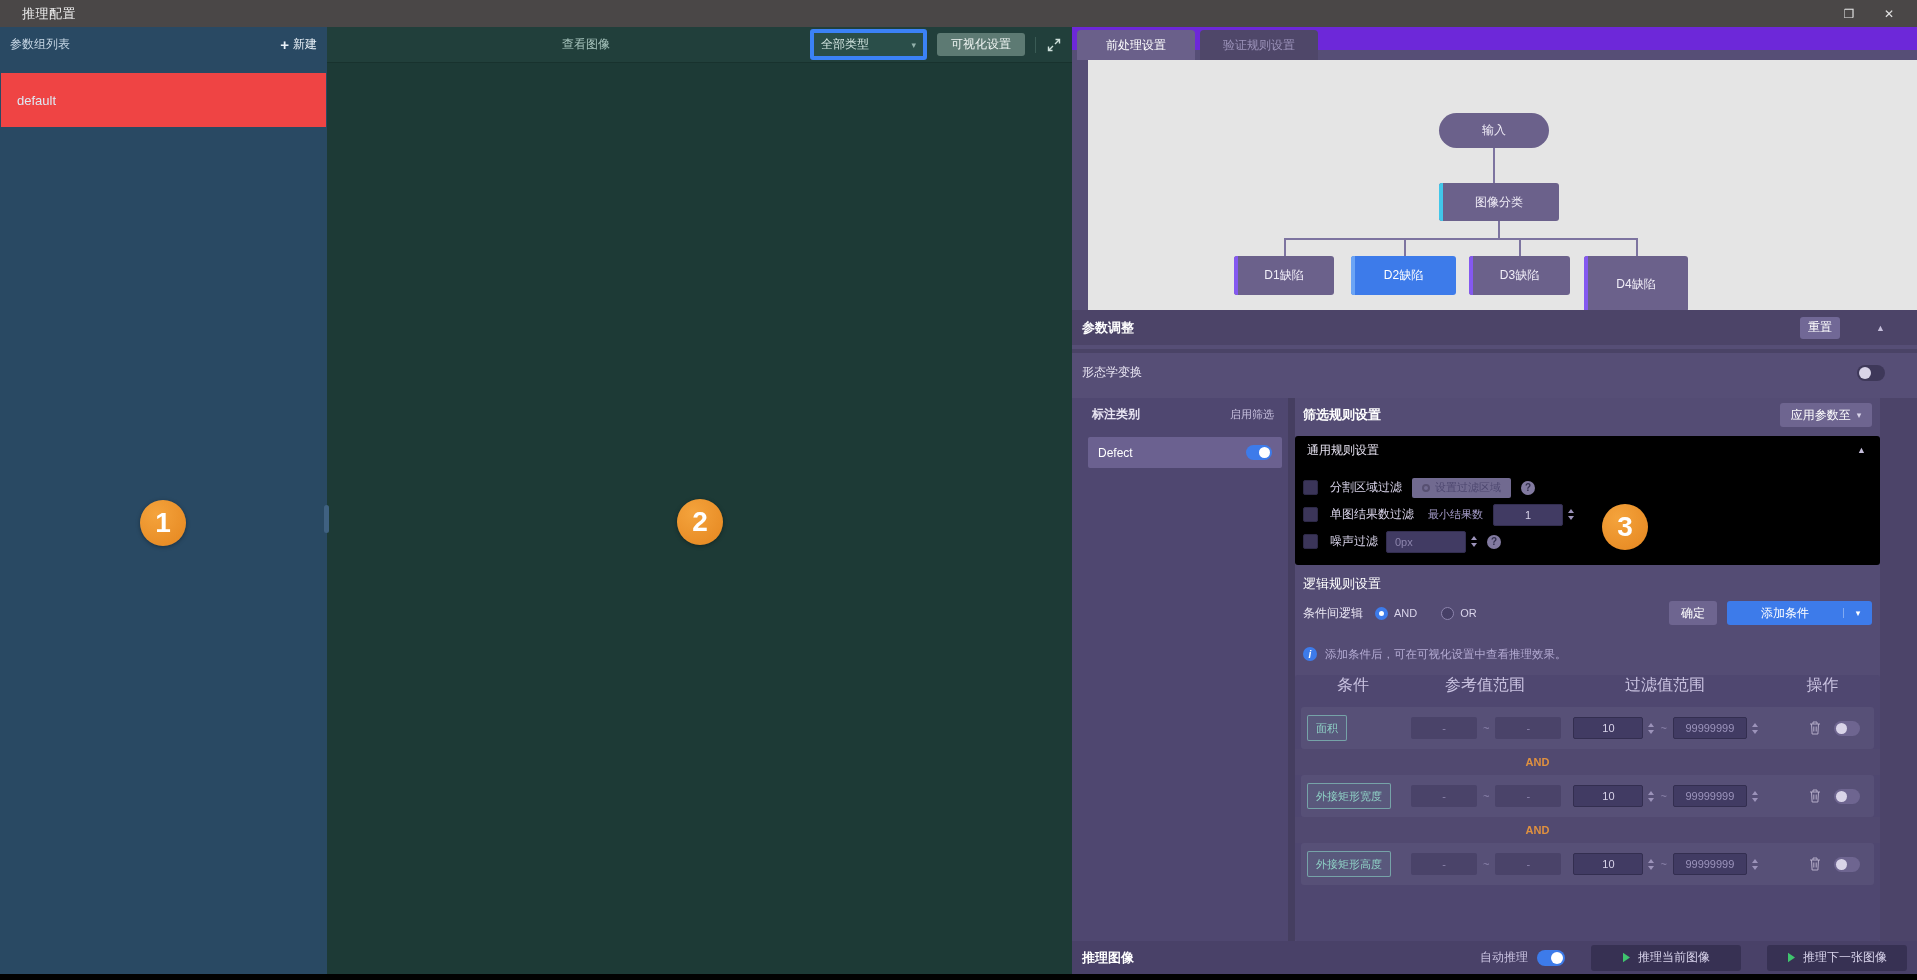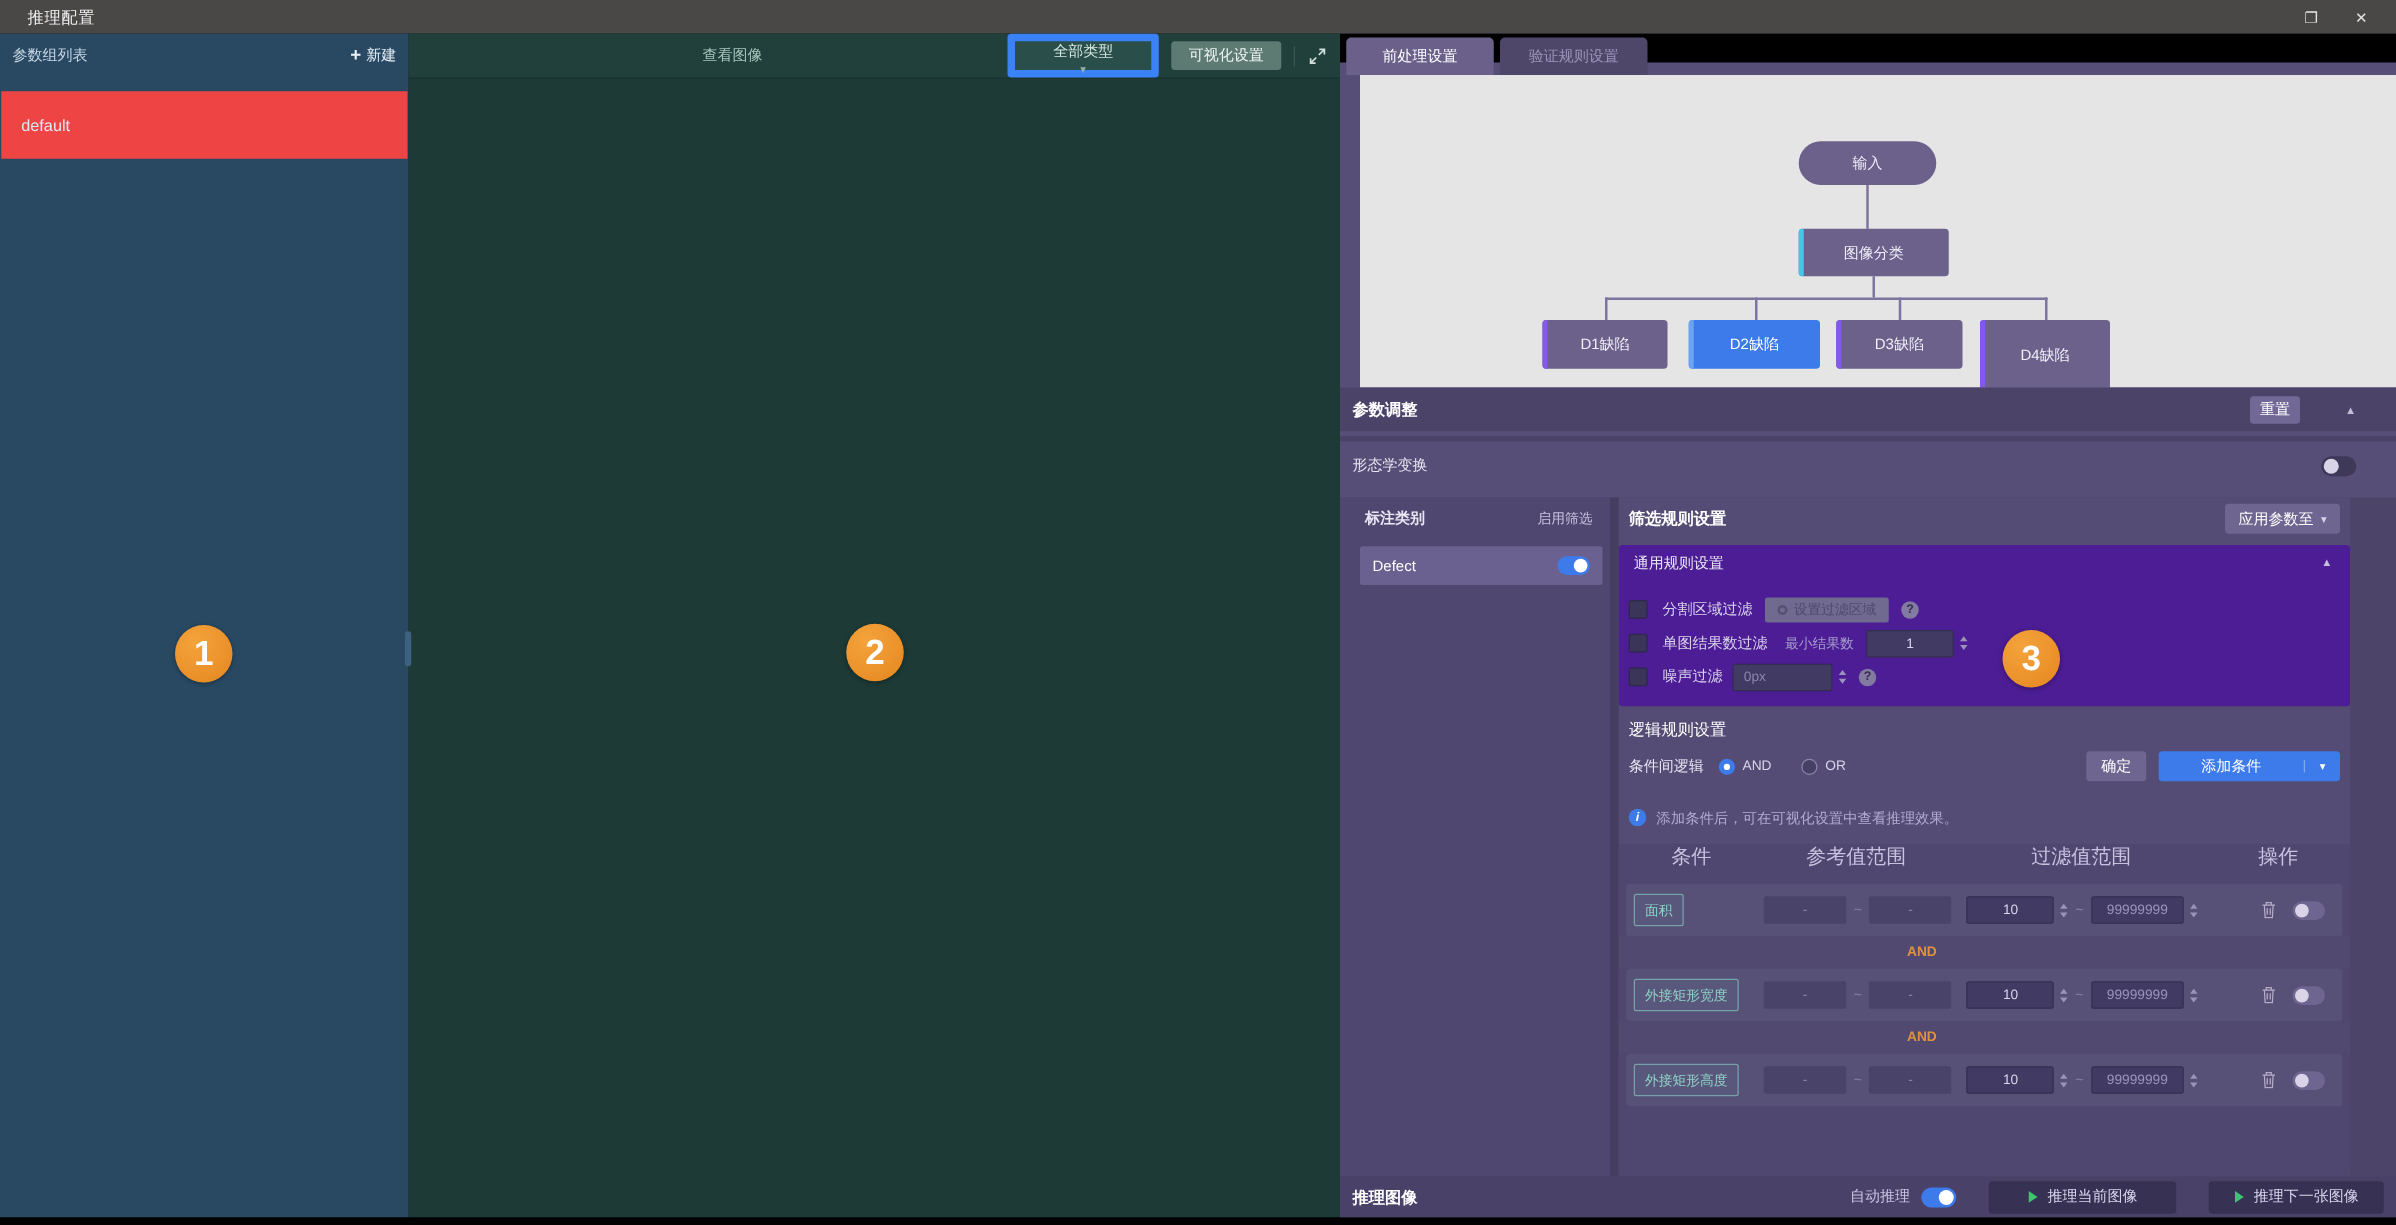--- a/index.html
+++ b/index.html
@@ -21,33 +21,33 @@
   .lp-new{display:flex;align-items:center;gap:4px;color:#e9f1f8;font-size:12px;cursor:pointer;}
   .lp-new .plus{font-size:15px;font-weight:bold;line-height:1;}
   .lp-item{margin:12px 1px 0 1px;height:54px;background:#ef4444;display:flex;align-items:center;
            padding-left:16px;font-size:13px;color:#ddeaf4;}
 
   .mid-panel{position:absolute;left:327px;top:27px;width:745px;height:947px;background:#1d3a36;}
   .mp-header{position:relative;height:35px;background:#213f3b;border-bottom:1px solid #18322e;}
   .mp-title{position:absolute;left:235px;top:0;height:35px;display:flex;align-items:center;
             font-size:12px;color:#a7c4bd;}
   .mp-controls{position:absolute;right:10px;top:0;height:35px;display:flex;align-items:center;gap:10px;}
-  .mp-dd{width:95px;height:23px;background:#2a4e49;border:6px solid #3b82f6;border-radius:3px;
+  .mp-dd{width:95px;height:23px;background:#2a4e49;border:4px solid #3b82f6;border-radius:3px;
          display:flex;align-items:center;justify-content:space-between;padding:0 7px;
-         font-size:12px;color:#d3e5e0;flex-direction:column;}
+         font-size:12px;color:#d3e5e0;}
   .mp-dd .caret{font-size:9px;color:#93b1ab;}
   .mp-btn{width:88px;height:23px;background:#5d7a73;border-radius:3px;display:flex;align-items:center;
           justify-content:center;font-size:12px;color:#eef4f2;}
   .mp-sep{width:1px;height:16px;background:#3a5b55;}
   .grip{position:absolute;left:-3px;top:478px;width:5px;height:28px;border-radius:3px;background:#3f6181;}
 
   .right-panel{position:absolute;left:1072px;top:27px;width:845px;height:947px;background:#564e76;}
 
   
-  .tabbar{position:absolute;left:0;top:0;width:100%;height:23px;background:#000000;}
+  .tabbar{position:absolute;left:0;top:0;width:100%;height:23px;background:#6d28d9;}
   .tab{position:absolute;top:3px;height:30px;width:118px;display:flex;align-items:center;
        justify-content:center;font-size:12px;border-radius:4px 4px 0 0;}
   .tab.active{left:5px;background:#6a608a;color:#ffffff;}
   .tab.inactive{left:128px;background:#4f4769;color:#9c93ba;}
 
   
   .flow{position:absolute;left:16px;top:33px;width:100%;height:250px;background:#e5e5e5;}
   .node{position:absolute;background:#6b618b;color:#f1eef8;font-size:12px;display:flex;
         align-items:center;justify-content:center;border-radius:3px;}
   .node .bar{position:absolute;left:0;top:0;bottom:0;width:4px;border-radius:3px 0 0 3px;}
@@ -96,21 +96,21 @@
   .lr-div{position:absolute;left:216px;top:0;width:7px;height:100%;background:#453e60;}
 
   .rules-panel{position:absolute;left:223px;top:0;width:585px;height:100%;background:#544c74;
                display:flex;flex-direction:column;box-sizing:border-box;}
   .rules-header{height:34px;display:flex;align-items:center;padding:0 8px;flex:none;}
   .rules-header .h{font-size:13px;font-weight:bold;color:#ffffff;}
   .apply-btn{height:24px;width:92px;background:#6e6590;border-radius:3px;display:flex;
              align-items:center;justify-content:center;gap:6px;font-size:12px;color:#fff;}
   .apply-btn .caret{font-size:9px;color:#d9d4ea;}
 
-  .gen-card{margin-top:4px;background:#4c1d95;border-radius:3px;padding-bottom:10px;flex:none;}
+  .gen-card{margin-top:4px;background:#000000;border-radius:3px;padding-bottom:10px;flex:none;}
   .gen-head{height:28px;display:flex;align-items:center;padding:0 14px 0 12px;}
   .gen-head .t{font-size:12px;color:#e9e5f3;}
   .gen-rows{padding-top:10px;}
   .g-row{height:27px;display:flex;align-items:center;padding-left:8px;}
   .checkbox{width:13px;height:13px;background:#3b3559;border:1px solid #2d2947;border-radius:2px;flex:none;}
   .g-lbl{font-size:12px;color:#d9d4ea;margin-left:12px;}
   .region-btn{margin-left:10px;height:20px;padding:0 10px;background:#716a90;border-radius:2px;
               display:flex;align-items:center;gap:5px;font-size:11px;color:#4e4870;}
   .region-btn .dot{width:8px;height:8px;border-radius:50%;border:2px solid #575071;box-sizing:border-box;}
   .help-ic{margin-left:10px;width:14px;height:14px;border-radius:50%;background:#827aa0;

